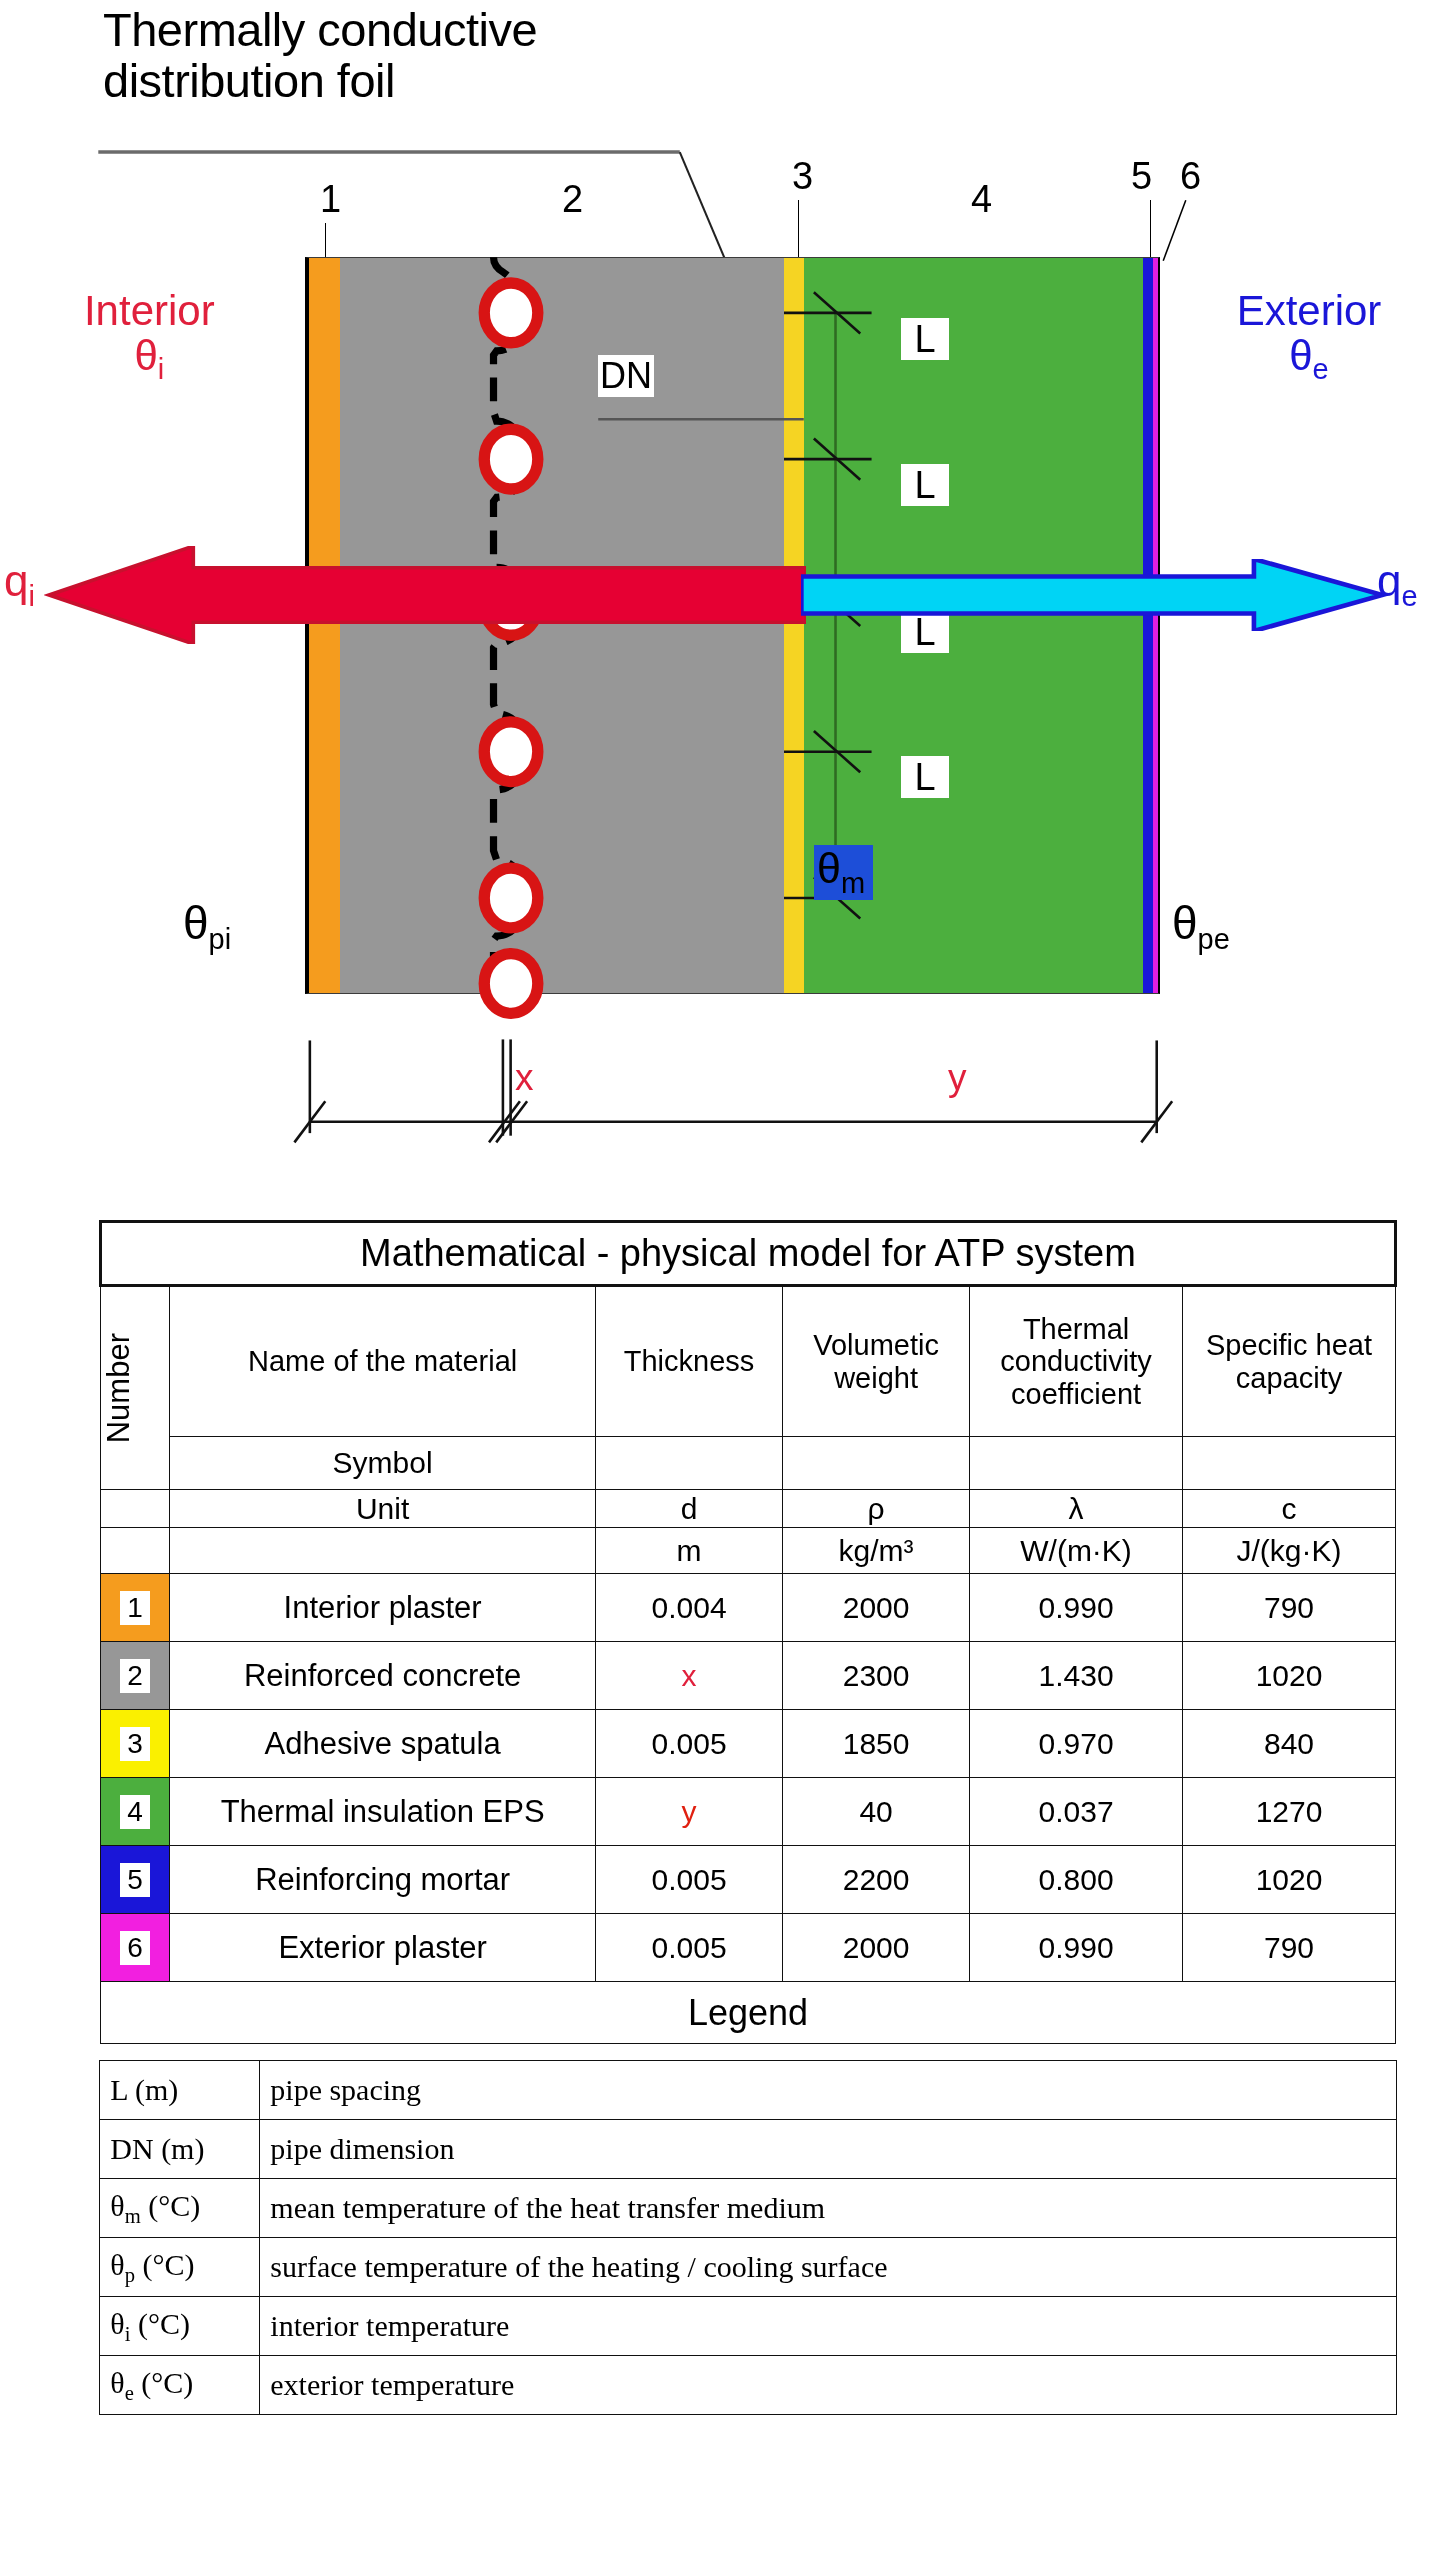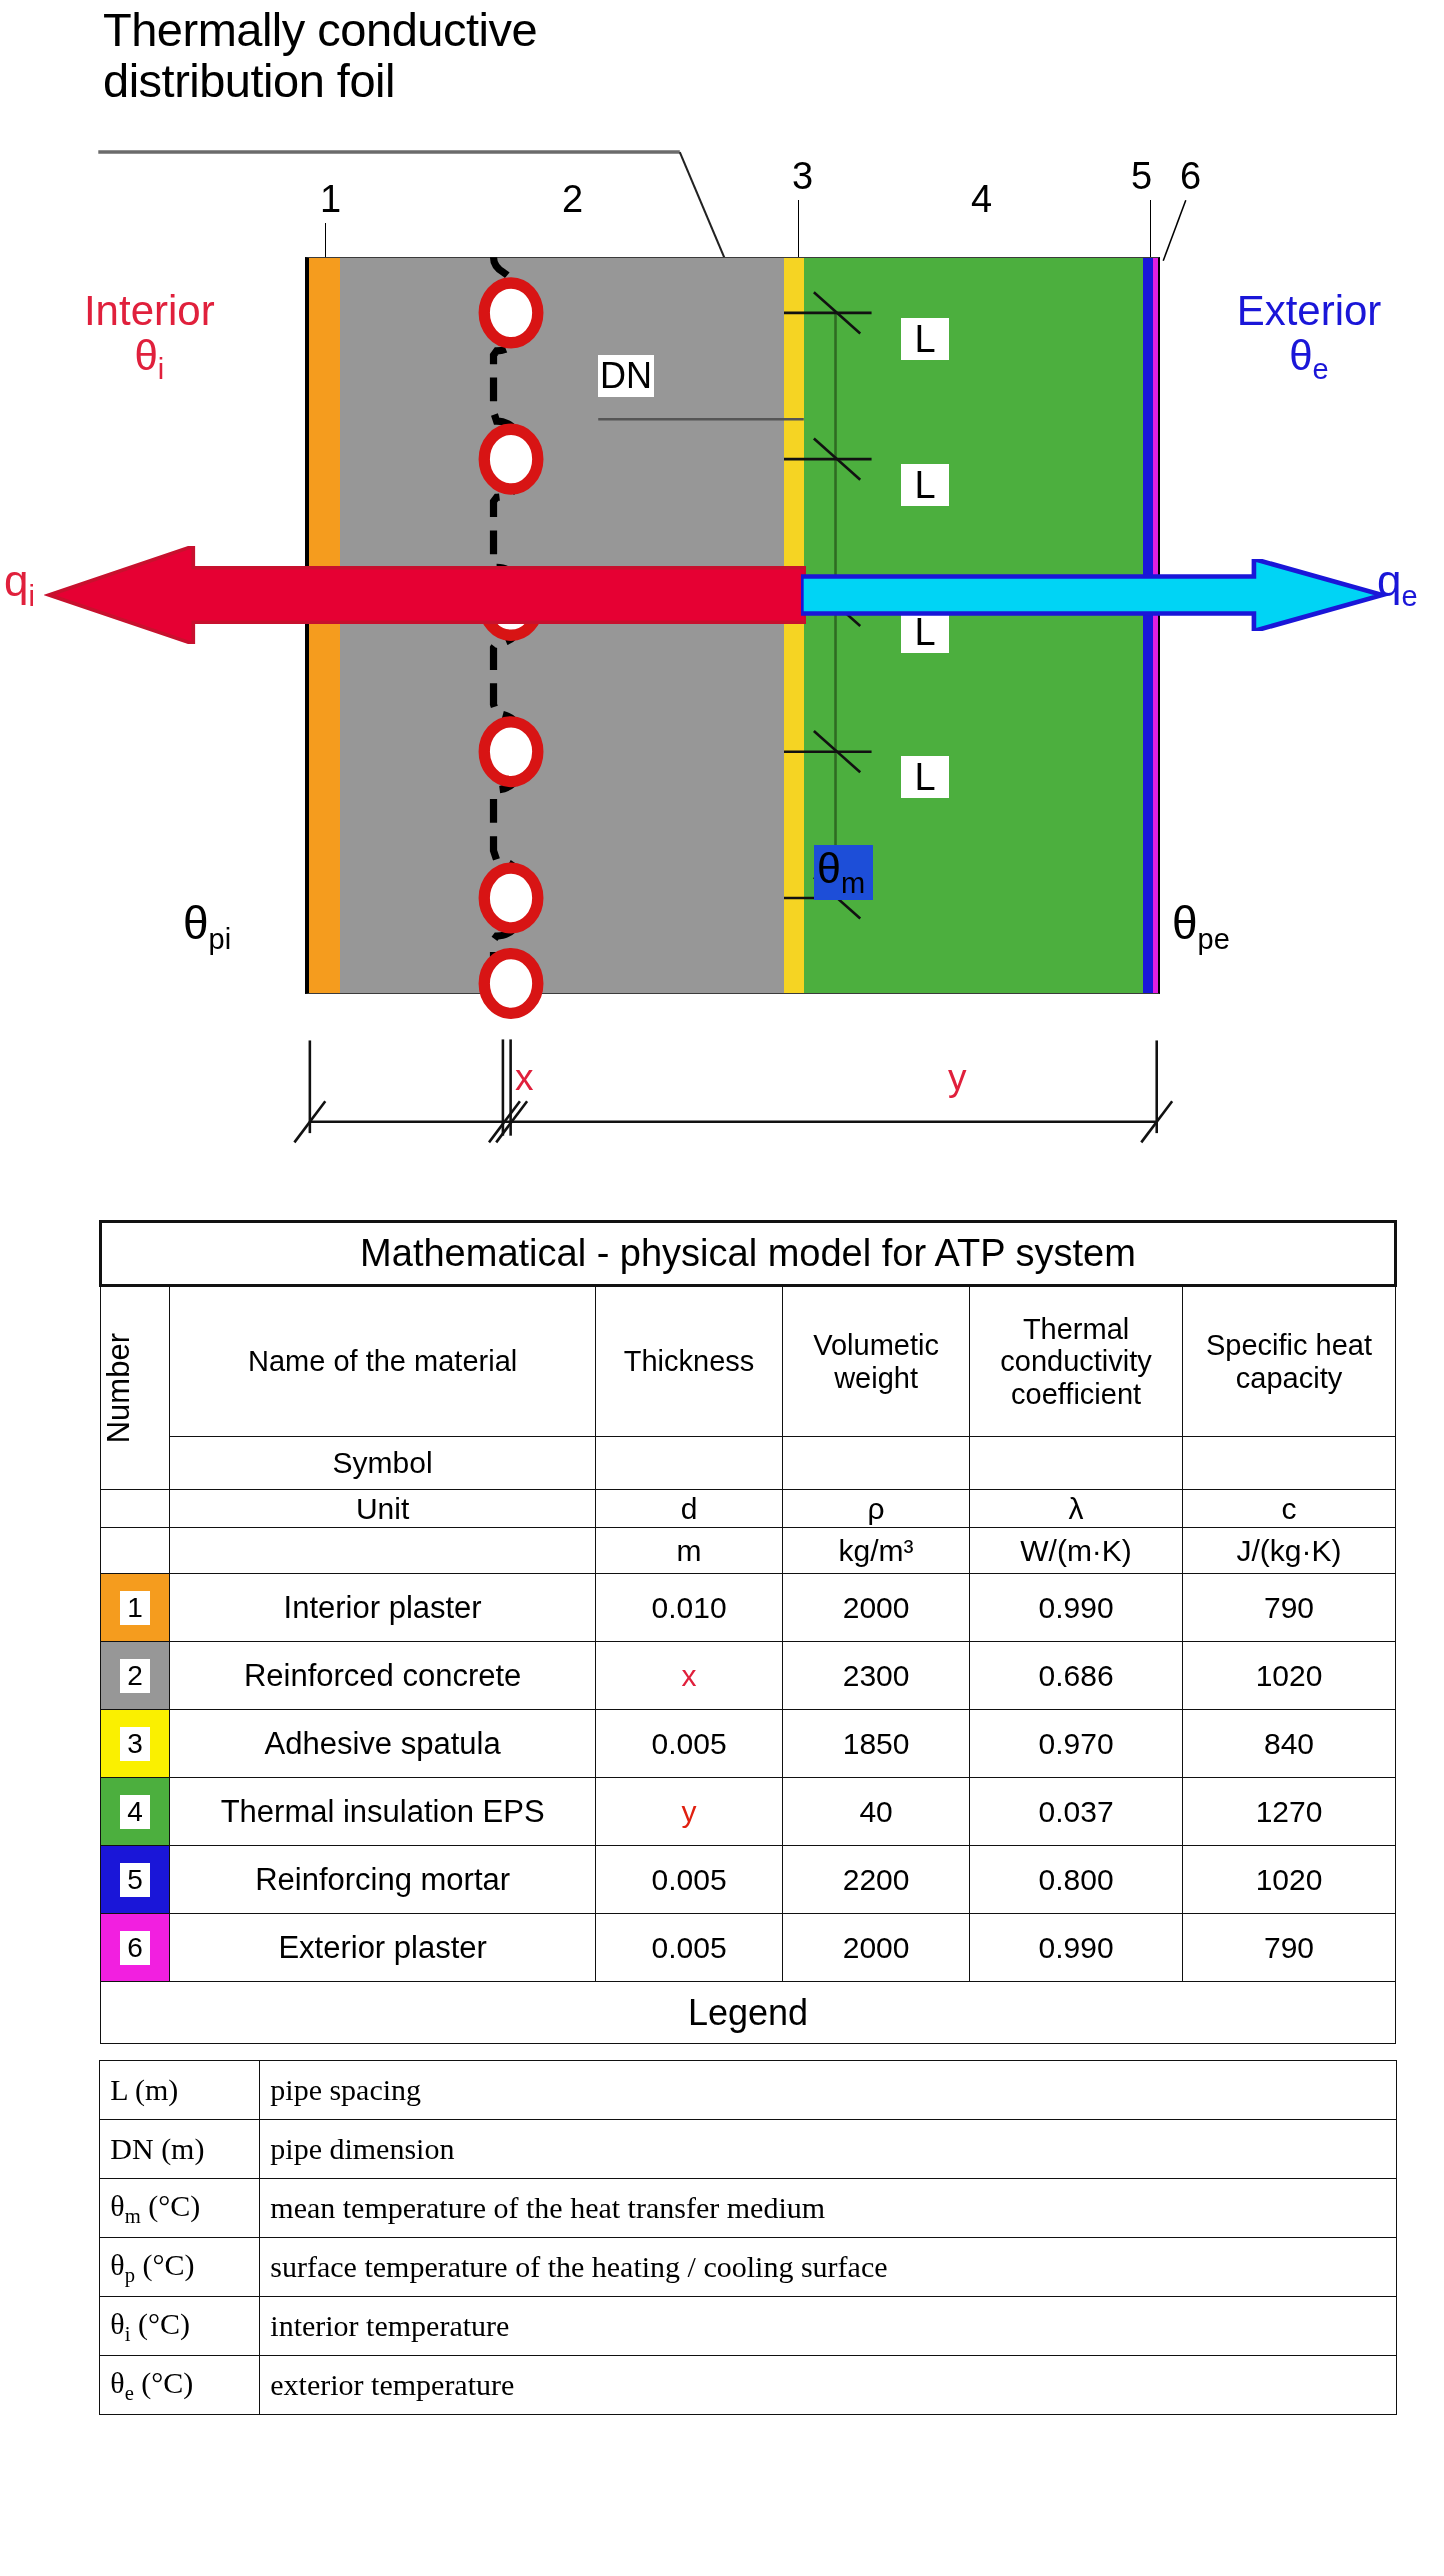--- a/index.html
+++ b/index.html
@@ -294,35 +294,35 @@
       <td>J/(kg·K)</td>
     </tr>
 
     <tr class="data-row">
       <td>
         <div class="chip" style="background: rgb(245, 156, 30);">
               <span class="chipbox">1</span>
             </div>
       </td>
       <td class="nmlabel">Interior plaster</td>
-      <td>0.010</td>
+      <td>0.004</td>
       <td>2000</td>
       <td>0.990</td>
       <td>790</td>
     </tr>
     <tr class="data-row">
       <td>
         <div class="chip" style="background: rgb(151, 151, 151);">
               <span class="chipbox">2</span>
             </div>
       </td>
       <td class="nmlabel">Reinforced concrete</td>
       <td class="var">x</td>
       <td>2300</td>
-      <td>0.686</td>
+      <td>1.430</td>
       <td>1020</td>
     </tr>
     <tr class="data-row">
       <td>
         <div class="chip" style="background: rgb(250, 240, 0);">
               <span class="chipbox">3</span>
             </div>
       </td>
       <td class="nmlabel">Adhesive spatula</td>
       <td>0.005</td>

